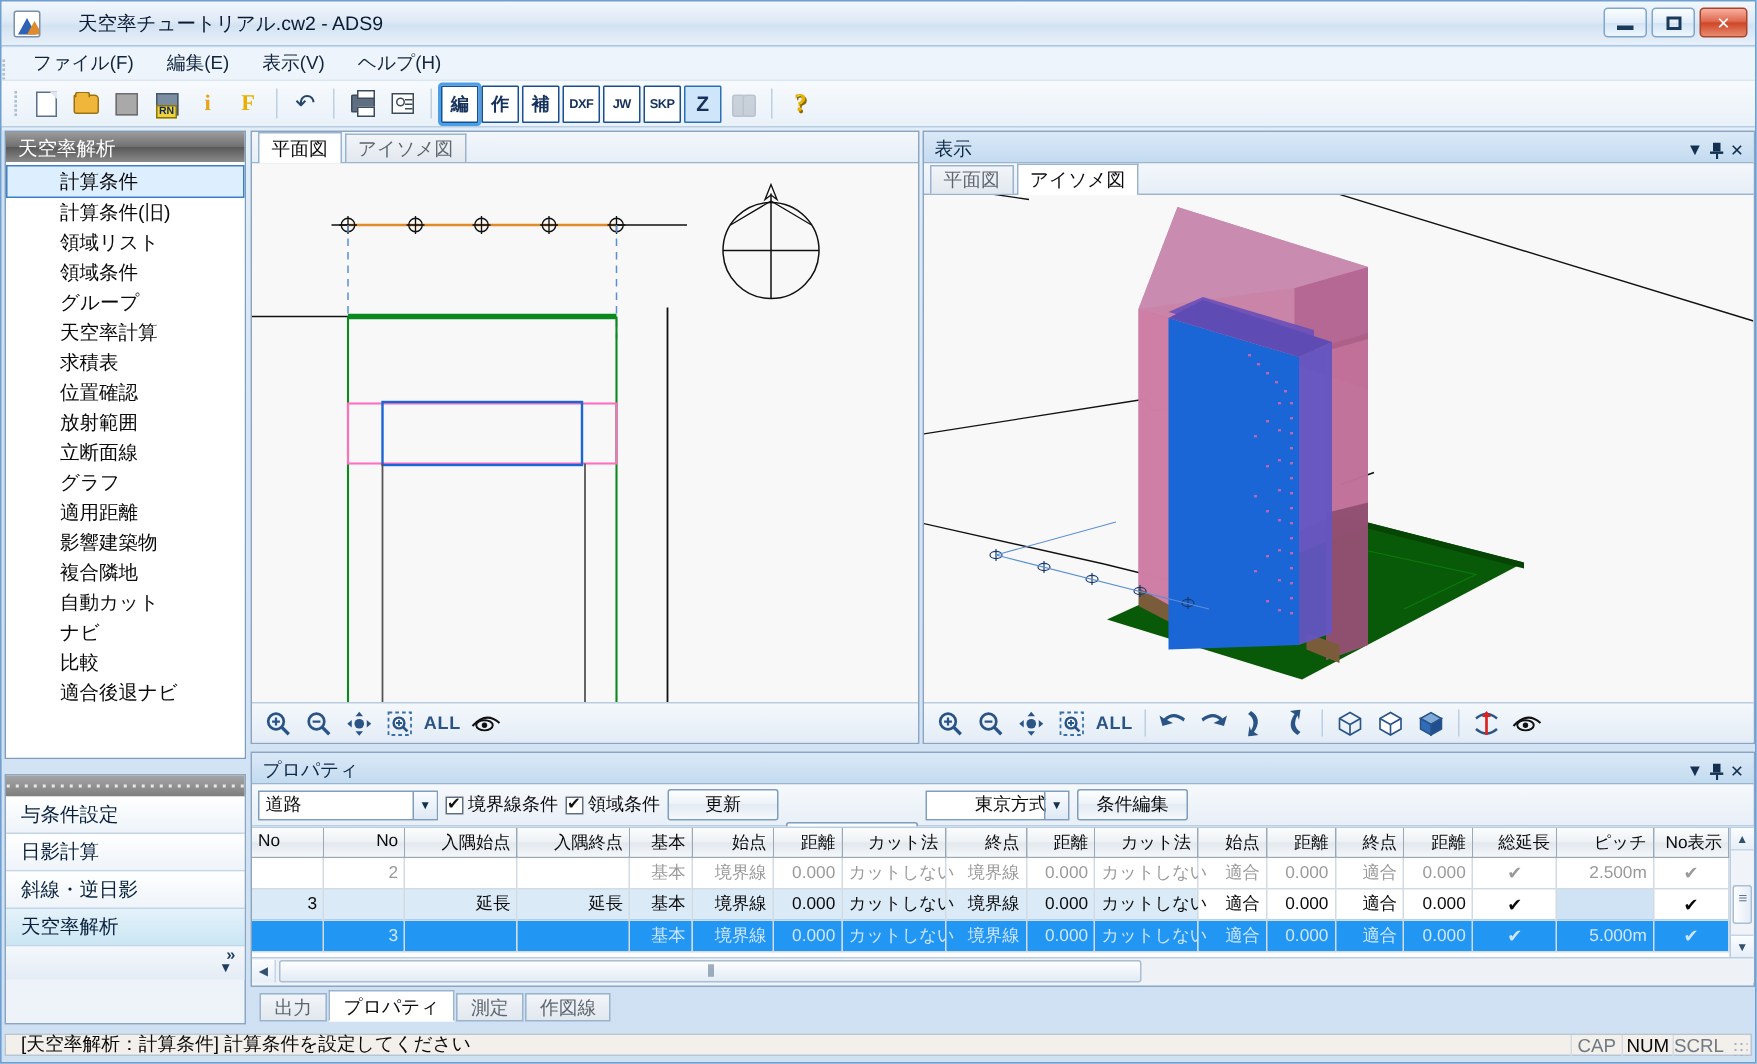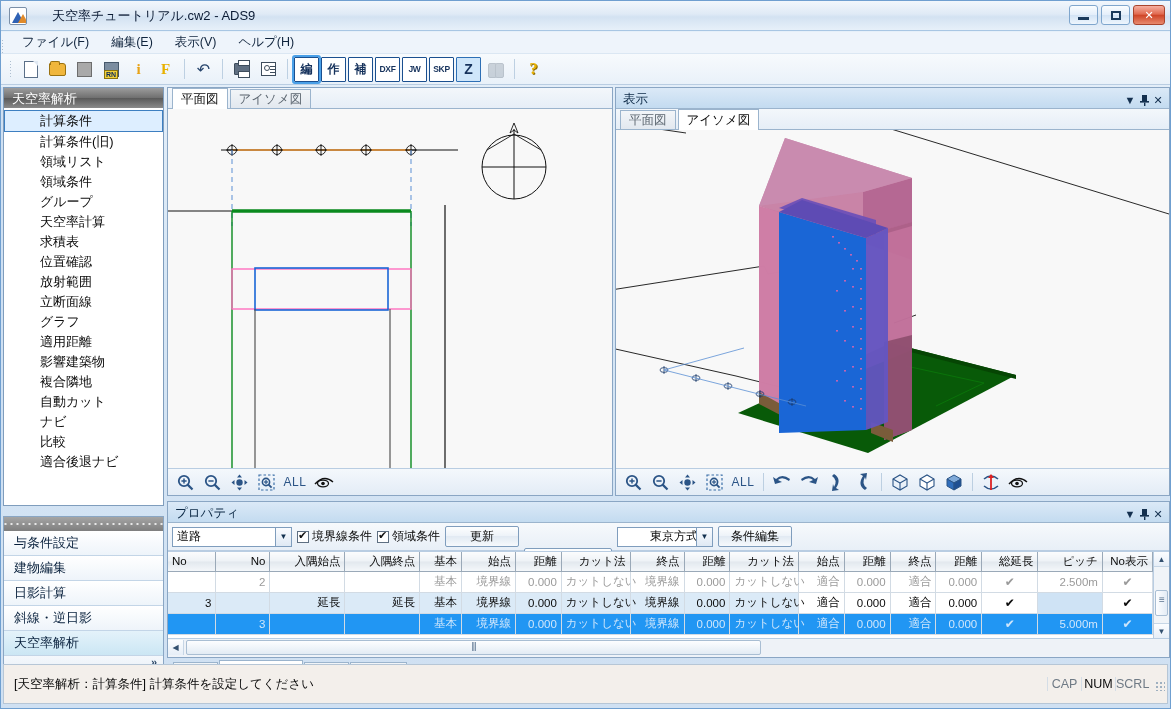--- a/index.html
+++ b/index.html
@@ -163,21 +163,21 @@
   .vtab { height:19px; line-height:18px; padding:0 8px; font-size:12.5px; color:#5c6670;
       background: linear-gradient(180deg,#f2f5f8 0%,#e2e8ef 100%);
       border:1px solid #9bb4cd; border-bottom:none; margin-right:2px; cursor:default; }
   .vtab.active { background:#ffffff; color:#0a0a0a; height:21px; line-height:20px; position:relative; top:1px; }
   .canvas { position:relative; background:#f8f8f8; overflow:hidden; }
   .viewtoolbar { position:absolute; bottom:0; left:0; right:0; height:27px;
       background: linear-gradient(180deg,#f4f8fc 0%,#e3ecf6 100%); border-top:1px solid #b9cde2;
       display:flex; align-items:center; padding-left:4px; gap:1px; }
   .vbtn { width:26px;height:24px; display:flex;align-items:center;justify-content:center;
       border:1px solid transparent; border-radius:2px; cursor:default; color:#2b5486; }
-  .vbtn.txt { font-size:12px; font-weight:normal; letter-spacing:0.5px; width:30px; }
+  .vbtn.txt { font-size:12px; font-weight:bold; letter-spacing:0.5px; width:30px; }
   .vsep { width:1px;height:18px;background:#bccfe1;margin:0 4px; }
 
   
   .vbtn svg { display:block; }
 
   
   .panel-3d { position:absolute; left:614px; top:86px; width:555px; height:409px;
        background:#f7f7f7; border:1px solid #8aa6c4; }
   .dockheader { height:21px; background: linear-gradient(180deg,#dbe9f7 0%, #c3dbf0 100%);
       border-bottom:1px solid #9bb4cd; display:flex; align-items:flex-end; padding:0 4px 0 7px;
@@ -243,21 +243,21 @@
 
   
   .bottomtabs { position:absolute; left:166px; top:658px; width:1003px; height:22px;
       display:flex; align-items:flex-end; padding-left:6px; }
   .btab { height:19px; line-height:18px; padding:0 9px; font-size:12.5px; color:#5c6670;
       background: linear-gradient(180deg,#f2f5f8 0%,#e2e8ef 100%); border:1px solid #9bb4cd;
       margin-right:1px; cursor:default; }
   .btab.active { background:#ffffff; color:#0a0a0a; height:21px; line-height:20px; border-bottom-color:#fff; }
 
   
-  .statusbar { position:absolute; left:2px; bottom:4px; width:1165px; height:40px;
+  .statusbar { position:absolute; left:2px; bottom:4px; width:1165px; height:15px;
       background:#f3efeb; border:1px solid #b6c6d6; display:flex; align-items:center;
       font-size:12.5px; color:#0a0a0a; padding-left:10px; }
   .statusbar .sp { flex:1; }
   .st-cell { width:34px; text-align:center; color:#6f7a85; border-left:1px solid #d4dde6; }
   .st-cell.on { color:#0a0a0a; }
   .st-grip { width:18px; height:18px; position:relative; }
   .st-grip:after { content:""; position:absolute; right:2px; bottom:2px; width:10px; height:10px;
       background-image: radial-gradient(circle, #9fb0c0 1px, transparent 1px); background-size:4px 4px; }
 </style>
 </head>
@@ -356,21 +356,20 @@
       <div class="tree-item">自動カット</div>
       <div class="tree-item">ナビ</div>
       <div class="tree-item">比較</div>
       <div class="tree-item">適合後退ナビ</div>
     </div>
   </div>
 
   <div class="navpanel">
     <div class="nav-grip"></div>
     <div class="nav-item">与条件設定</div>
-    <div class="nav-item">建物編集</div>
     <div class="nav-item">日影計算</div>
     <div class="nav-item">斜線・逆日影</div>
     <div class="nav-item active">天空率解析</div>
     <div class="nav-more">
       <span class="chev">»</span>
       <span class="dn">▼</span>
     </div>
   </div>
 
   <div class="panel-plan">

